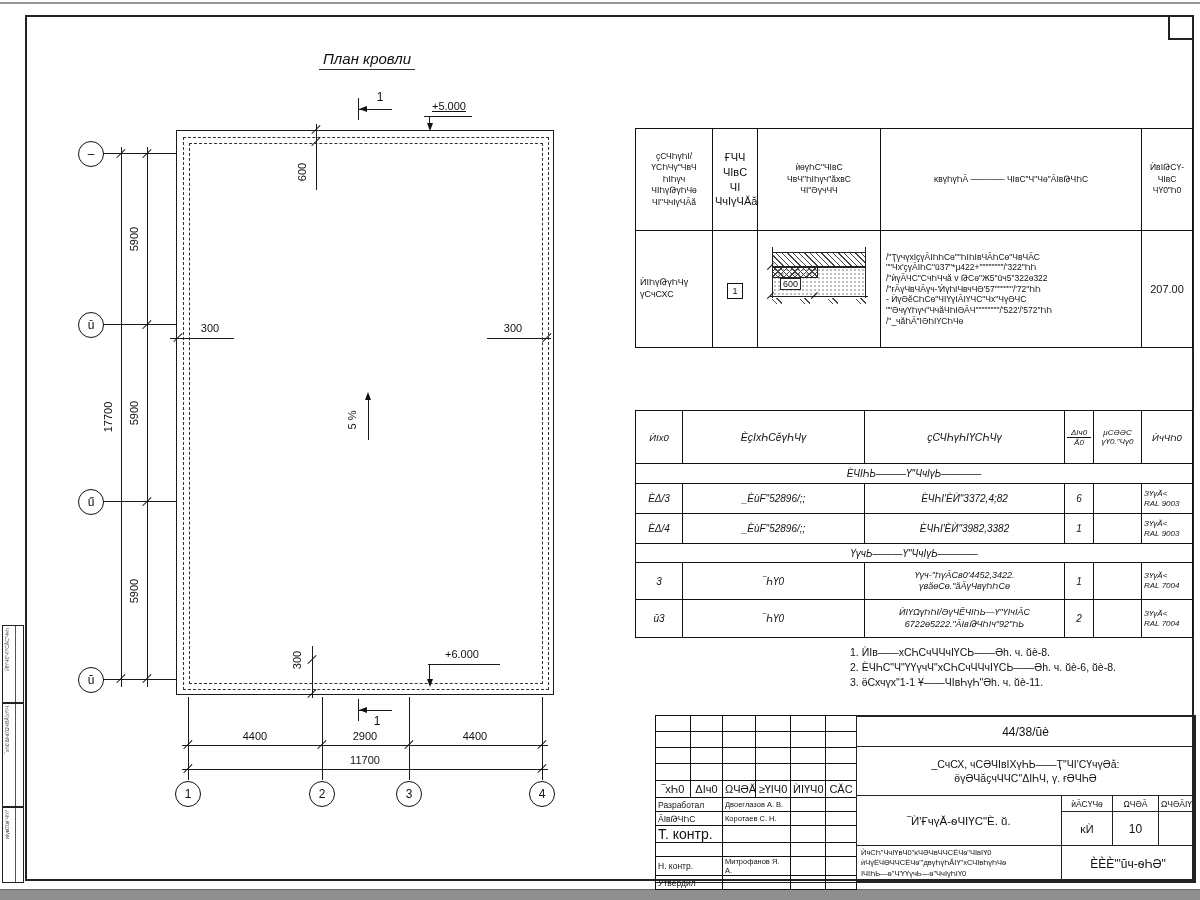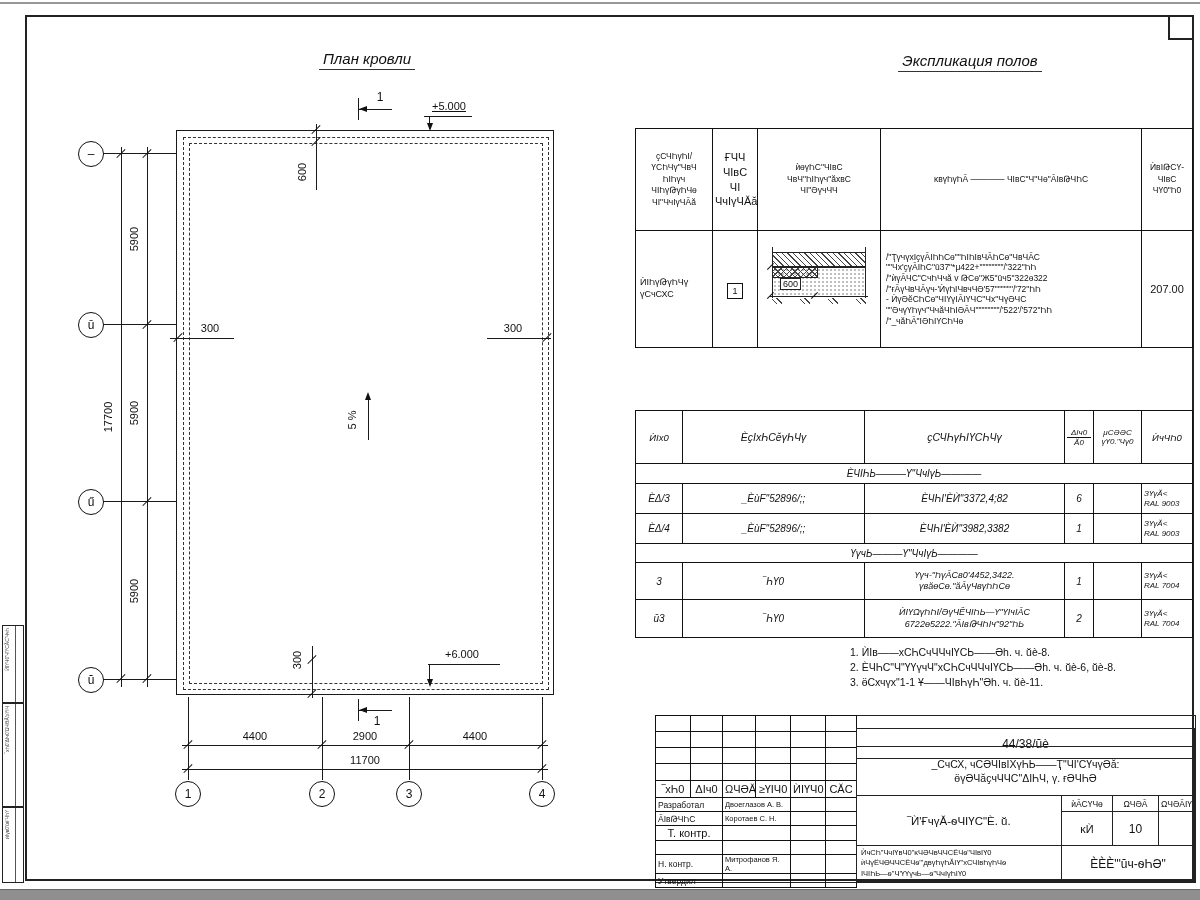--- a/index.html
+++ b/index.html
@@ -183,21 +183,20 @@
         <span>2</span>
       </div>
     <div class="circle" style="left:396px;top:781px;">
         <span>3</span>
       </div>
     <div class="circle" style="left:529px;top:781px;">
         <span>4</span>
       </div>
   </div>
 
-  <div class="title-it" style="left:835px;top:52px;width:270px;"><span>Экспликация полов</span></div>
 
   <table class="abs" style="left:635px;top:128px;width:557px;">
     <colgroup>
         <col style="width:77px">
         <col style="width:45px">
         <col style="width:123px">
         <col style="width:261px">
         <col style="width:51px">
       </colgroup>
     <tbody>
@@ -388,21 +387,21 @@
         <td colspan="2" style="font-size:7.5px;">Двоеглазов А. В.</td>
         <td></td>
             <td></td>
       </tr>
       <tr style="height:14px;font-size:8.5px;">
         <td colspan="2">ӐІвԹЧҺС</td>
         <td colspan="2" style="font-size:7.5px;">Коротаев С. Н.</td>
         <td></td>
             <td></td>
       </tr>
-      <tr style="height:15px;font-size:11px;text-align:center;">
+      <tr style="height:15px;font-size:14px;">
         <td colspan="2">Т. контр.</td>
         <td colspan="2" style="font-size:7.5px;"></td>
         <td></td>
             <td></td>
       </tr>
       <tr style="height:14px;font-size:8.5px;">
         <td colspan="2"></td>
         <td colspan="2" style="font-size:7.5px;"></td>
         <td></td>
             <td></td>
@@ -415,21 +414,21 @@
       </tr>
       <tr style="height:14px;font-size:8.5px;">
         <td colspan="2">Утвердил</td>
         <td colspan="2" style="font-size:7.5px;"></td>
         <td></td>
             <td></td>
       </tr>
     </tbody>
       </table>
 
-    <div class="tb-cell" style="left:200px;top:0;width:339px;height:31px;font-size:12px;margin-top:12px;">44/38/ŭè</div>
+    <div class="tb-cell" style="left:200px;top:0;width:339px;height:31px;font-size:12px;">44/38/ŭè</div>
     <div class="tb-cell pre" style="left:200px;top:30px;width:339px;height:50px;font-size:10.5px;line-height:1.35;">_СчСХ, чСӘЧІвІХүҺЬ——Ҭ"ЧІ'СҮчүӘӑ:
 ӫүӘЧӑҫчЧЧС"ΔІҺЧ, ү. ғӘЧҺӘ</div>
     <div class="tb-cell" style="left:200px;top:79px;width:206px;height:51px;font-size:11.5px;">‾Ѝ'ҒчүӐ-ѳЧІҮС"È. ŭ.</div>
 
     <div class="tb-cell" style="left:405px;top:79px;width:52px;height:17px;font-size:8.5px;">ѝӐСҮЧѳ</div>
     <div class="tb-cell" style="left:456px;top:79px;width:47px;height:17px;font-size:8.5px;">ΩЧӘӐ</div>
     <div class="tb-cell" style="left:502px;top:79px;width:37px;height:17px;font-size:8.5px;">ΩЧӘӐІҮ</div>
     <div class="tb-cell" style="left:405px;top:95px;width:52px;height:35px;font-size:11px;">ĸЍ</div>
     <div class="tb-cell" style="left:456px;top:95px;width:47px;height:35px;font-size:12px;">10</div>
     <div class="tb-cell" style="left:502px;top:95px;width:37px;height:35px;font-size:12px;"></div>

